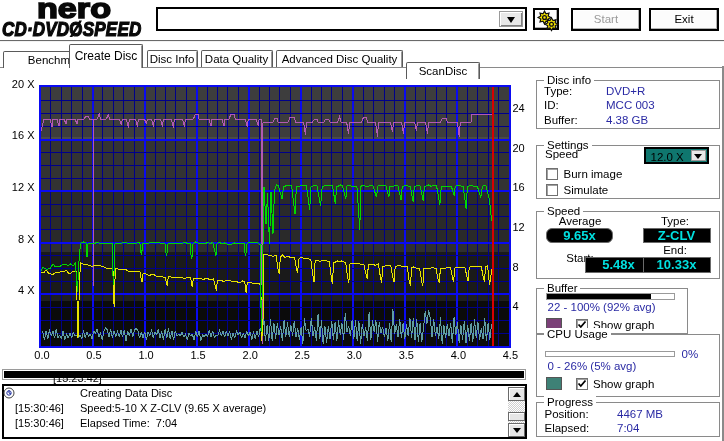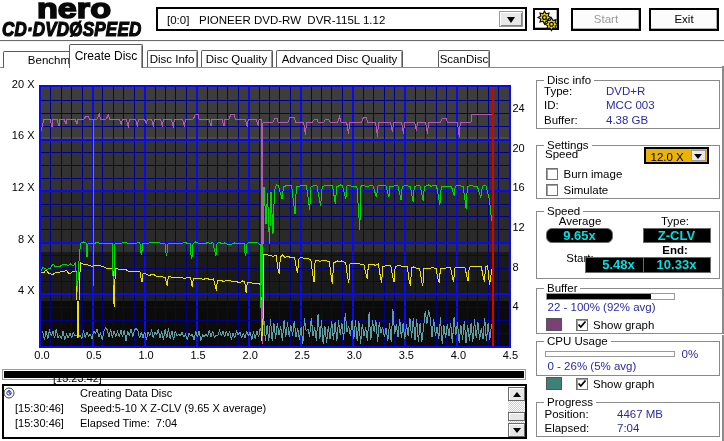--- a/index.html
+++ b/index.html
@@ -13,21 +13,20 @@
 .cb { position:absolute; width:12px; height:12px; background:#fff; border:1px solid #707070; box-shadow: inset 1px 1px 0 #a0a0a0; }
 .vbox { position:absolute; background:#000; color:#00e0e0; font-weight:bold; font-size:13px; text-align:center; border:1px solid #6a6a6a; }
 .tab { position:absolute; background:#fff; border:1px solid #5a5a5a; border-bottom:none; border-top-left-radius:2px; border-top-right-radius:2px; box-shadow: inset 1px 1px 0 #fff, inset -1px 0 0 #9a9a9a; text-align:center; font-size:11.5px; }
 </style></head>
 <body>
 
 <div class="abs" style="left:37px;top:-7px;font-size:28px;font-weight:bold;letter-spacing:0px;transform:scaleX(1.22);transform-origin:left top;color:#090909;-webkit-text-stroke:1.6px #090909;">nero</div>
 <div class="abs" style="left:2px;top:18px;font-size:16.5px;font-weight:bold;font-style:italic;letter-spacing:0.2px;transform:scale(1.03,1.2);transform-origin:left top;color:#090909;-webkit-text-stroke:1px #090909;">CD·DVD<span style="font-style:normal;">Ø</span>SPEED</div>
 
 <div class="abs" style="left:156px;top:7px;width:371px;height:24px;border:2px solid #000;background:#fff;">
-  <div class="abs t11" style="left:9px;top:6px;">[0:0]&nbsp;&nbsp; PIONEER DVD-RW&nbsp; DVR-115L 1.12</div>
   <div class="abs" style="right:2px;top:2px;width:24px;height:16px;background:#e8e8e8;border:1px solid #9a9a9a;box-shadow:inset 1px 1px 0 #fff, inset -1px -1px 0 #808080;">
     <div class="abs" style="left:7px;top:5px;width:0;height:0;border-left:4.5px solid transparent;border-right:4.5px solid transparent;border-top:6px solid #000;"></div>
   </div>
 </div>
 
 <div class="btn" style="left:533px;top:8px;width:26px;height:22px;">
     <svg width="26" height="22" viewBox="0 0 26 22" style="position:absolute;left:0;top:0">
       <polygon points="9.5,1.1 11.0,3.8 14.0,3.0 13.2,6.0 15.9,7.5 13.2,9.0 14.0,12.0 11.0,11.2 9.5,13.9 8.0,11.2 5.0,12.0 5.8,9.0 3.1,7.5 5.8,6.0 5.0,3.0 8.0,3.8" fill="#f5e300" stroke="#111" stroke-width="1.2"></polygon>
       <circle cx="9.5" cy="7.5" r="1.9" fill="#f5e300" stroke="#111" stroke-width="1.3"></circle>
       <polygon points="16.5,7.8 18.0,10.5 21.0,9.7 20.2,12.7 22.9,14.2 20.2,15.7 21.0,18.7 18.0,17.9 16.5,20.6 15.0,17.9 12.0,18.7 12.8,15.7 10.1,14.2 12.8,12.7 12.0,9.7 15.0,10.5" fill="#f5e300" stroke="#111" stroke-width="1.2"></polygon>
@@ -38,23 +37,23 @@
 <div class="btn" style="left:649px;top:8px;width:70px;height:23px;line-height:19px;">Exit</div>
 
 <div class="abs" style="left:0;top:40px;width:724px;height:1px;background:#6a6a6a;"></div>
 <div class="abs" style="left:0;top:41px;width:724px;height:1px;background:#f2f2f2;"></div>
 
 <div class="abs" style="left:0;top:67px;width:724px;height:1px;background:#8a8a8a;"></div>
 <div class="abs" style="left:0;top:68px;width:724px;height:1px;background:#fff;"></div>
 <div class="tab" style="left:3px;top:51px;width:84px;height:17px;line-height:16px;text-align:right;">Benchmark</div>
 <div class="tab" style="left:69px;top:44px;width:74px;height:24px;line-height:22px;font-size:12px;z-index:3;">Create Disc</div>
 <div class="tab" style="left:146.5px;top:50px;width:51px;height:17px;line-height:16px;">Disc Info</div>
-<div class="tab" style="left:200.5px;top:50px;width:72px;height:17px;line-height:16px;">Disc Quality</div>
+<div class="tab" style="left:200.5px;top:50px;width:72px;height:17px;line-height:16px;">Data Quality</div>
 <div class="tab" style="left:276px;top:50px;width:127px;height:17px;line-height:16px;">Advanced Disc Quality</div>
-<div class="tab" style="left:406px;top:50px;width:52px;height:17px;line-height:16px;margin-left:32px;">ScanDisc</div>
+<div class="tab" style="left:406px;top:62px;width:74px;height:17px;line-height:16px;">ScanDisc</div>
 
 <svg width="724" height="441" viewBox="0 0 724 441" style="position:absolute;left:0;top:0" shape-rendering="crispEdges">
 <rect x="40.5" y="87.0" width="468.5" height="50.0" fill="#3d3d3d"></rect>
 <rect x="40.5" y="137.0" width="468.5" height="3.0" fill="#4a4a4a"></rect>
 <rect x="40.5" y="140.0" width="468.5" height="50.2" fill="#333333"></rect>
 <rect x="40.5" y="190.2" width="468.5" height="52.8" fill="#2a2a2a"></rect>
 <rect x="40.5" y="243.0" width="468.5" height="9.0" fill="#2f2f2f"></rect>
 <rect x="40.5" y="252.0" width="468.5" height="43.0" fill="#1a1a1a"></rect>
 <rect x="40.5" y="295.0" width="468.5" height="6.0" fill="#1f1f1f"></rect>
 <rect x="40.5" y="301.0" width="468.5" height="45.0" fill="#0b0b0b"></rect>
@@ -189,60 +188,60 @@
 <div class="abs t11 navy" style="left:606px;top:85.5px;">DVD+R</div>
 <div class="abs t11" style="left:544px;top:100px;">ID:</div>
 <div class="abs t11 navy" style="left:606px;top:100px;">MCC 003</div>
 <div class="abs t11" style="left:544px;top:115px;">Buffer:</div>
 <div class="abs t11 navy" style="left:606px;top:115px;">4.38 GB</div>
 
 <div class="grp" style="left:536px;top:145px;width:184px;height:53.5px;">
     <div class="lbl">Settings</div>
   </div>
 <div class="abs t11" style="left:545px;top:149px;">Speed</div>
-<div class="abs" style="left:643.5px;top:146.5px;width:65px;height:17px;border:2px solid #000;background:#eab308;text-align:right;">
+<div class="abs" style="left:643.5px;top:146.5px;width:65px;height:17px;border:2px solid #000;background:#0f766e;text-align:right;">
   <div class="abs t11" style="left:5px;top:3px;">12.0 X</div>
   <div class="abs" style="right:1px;top:1px;width:15px;height:11px;background:#e8e8e8;border:1px solid #9a9a9a;">
     <div class="abs" style="left:2.5px;top:3px;width:0;height:0;border-left:4px solid transparent;border-right:4px solid transparent;border-top:5px solid #000;"></div>
   </div>
 </div>
 <div class="cb" style="left:546px;top:168px;"></div>
 <div class="abs t11" style="left:563.5px;top:168.5px;">Burn image</div>
 <div class="cb" style="left:546px;top:184px;"></div>
 <div class="abs t11" style="left:563.5px;top:184.5px;">Simulate</div>
 
 <div class="grp" style="left:536px;top:211px;width:184px;height:67.5px;">
     <div class="lbl">Speed</div>
   </div>
 <div class="abs t11" style="left:580px;top:215.5px;transform:translateX(-50%);">Average</div>
 <div class="abs t11" style="left:675px;top:215.5px;transform:translateX(-50%);">Type:</div>
 <div class="vbox" style="left:546px;top:227.5px;width:67px;height:15px;line-height:13px;border-radius:6px;">9.65x</div>
 <div class="vbox" style="left:642.5px;top:227.5px;width:68px;height:15px;line-height:13px;">Z-CLV</div>
 <div class="abs t11" style="left:580px;top:245px;transform:translateX(-50%);margin-top:8px;">Start:</div>
-<div class="abs t11" style="left:675px;top:245px;transform:translateX(-50%);font-weight:bold;">End:</div>
+<div class="abs t11" style="left:675px;top:245px;transform:translateX(-50%);">End:</div>
 <div class="vbox" style="left:546px;top:257px;width:67px;height:15.5px;line-height:13.5px;margin-left:39px;">5.48x</div>
 <div class="vbox" style="left:642.5px;top:257px;width:68px;height:15.5px;line-height:13.5px;">10.33x</div>
 
-<div class="grp" style="left:536px;top:287.5px;width:188px;height:46px;">
+<div class="grp" style="left:536px;top:287.5px;width:152px;height:46px;">
     <div class="lbl">Buffer</div>
   </div>
 <div class="abs" style="left:546px;top:293px;width:129px;height:7px;border:1px solid #9a9a9a;background:#fff;">
   <div style="width:82%;height:100%;background:#000;"></div>
 </div>
 <div class="abs t11 navy" style="left:682.5px;top:291.5px;margin-left:43px;">83%</div>
 <div class="abs t11 navy" style="left:547.5px;top:302px;">22 - 100% (92% avg)</div>
 <div class="abs" style="left:546px;top:318px;width:16px;height:12.5px;background:#7b4078;border:1px solid #555;"></div>
 <div class="cb" style="left:575.5px;top:318.5px;">
     <svg width="10" height="10" viewBox="0 0 10 10" style="position:absolute;left:0.5px;top:0.5px">
       <path d="M1.5 4.5 L3.8 7 L8.5 1.5" stroke="#000" stroke-width="1.8" fill="none"></path>
     </svg>
   </div>
 <div class="abs t11" style="left:593px;top:319.5px;">Show graph</div>
 
-<div class="grp" style="left:536px;top:341px;width:184px;height:35px;">
+<div class="grp" style="left:536px;top:334px;width:184px;height:63px;">
     <div class="lbl">CPU Usage</div>
   </div>
 <div class="abs" style="left:545px;top:350.5px;width:130px;height:6.5px;border:1px solid #9a9a9a;background:#fff;"></div>
 <div class="abs t11 navy" style="left:681.5px;top:348.5px;">0%</div>
 <div class="abs t11 navy" style="left:547.5px;top:361px;">0 - 26% (5% avg)</div>
 <div class="abs" style="left:546px;top:377px;width:16px;height:12.5px;background:#3e8176;border:1px solid #555;"></div>
 <div class="cb" style="left:575.5px;top:377.5px;">
     <svg width="10" height="10" viewBox="0 0 10 10" style="position:absolute;left:0.5px;top:0.5px">
       <path d="M1.5 4.5 L3.8 7 L8.5 1.5" stroke="#000" stroke-width="1.8" fill="none"></path>
     </svg>

